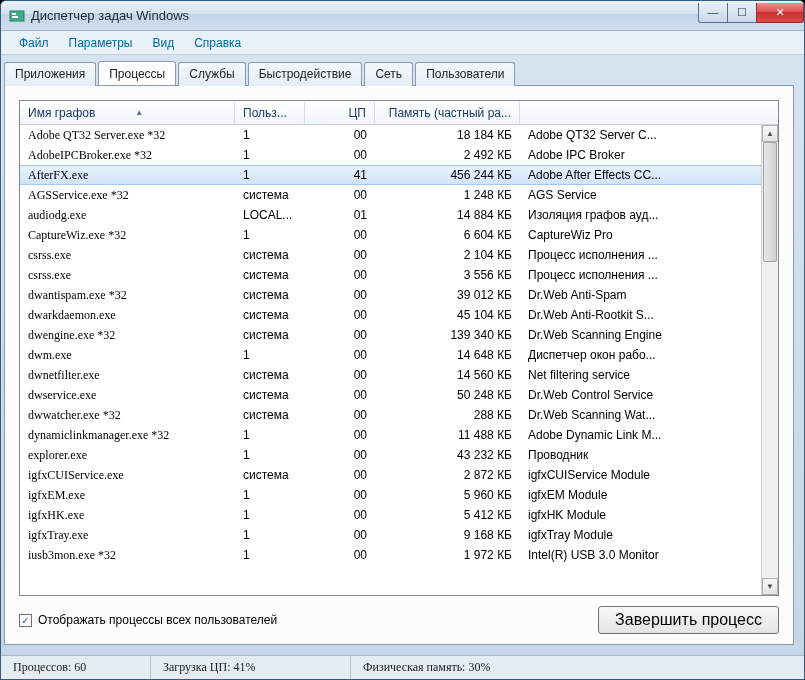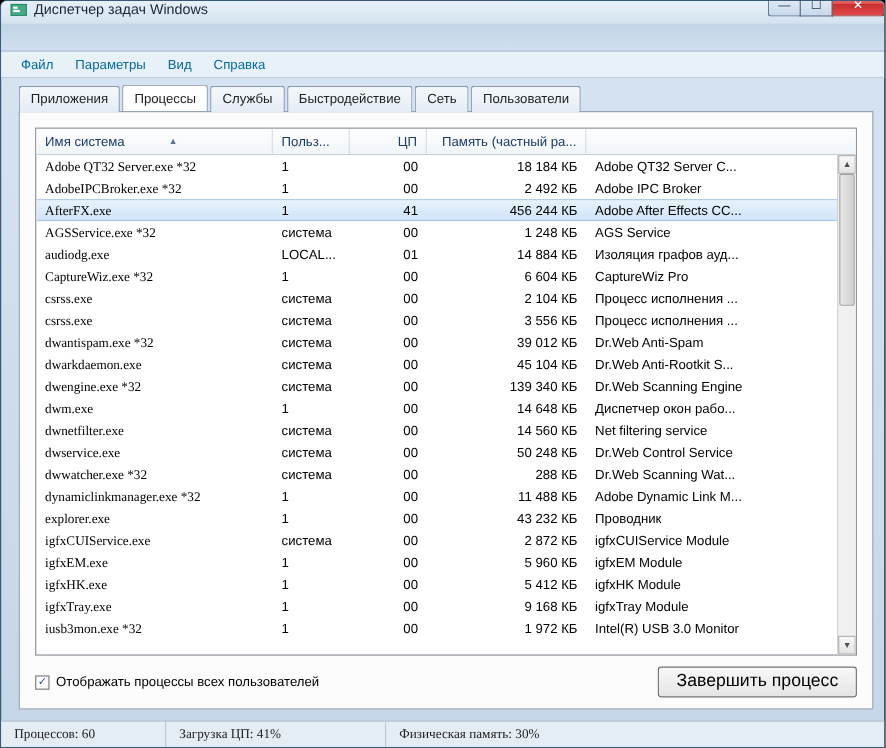--- a/index.html
+++ b/index.html
@@ -1,27 +1,27 @@
 <!DOCTYPE html>
 <html><head>
   <meta charset="utf-8">
   <style>
     * { box-sizing: border-box; margin: 0; padding: 0; }
     body { font-family: "Segoe UI", Tahoma, sans-serif; font-size: 12px; background: #000; width: 805px; height: 680px; overflow: hidden; }
     .window { width: 805px; height: 680px; background: linear-gradient(to bottom, #d7e4f2, #c5d6e8); border: 1px solid #3a5a7a; border-radius: 6px 6px 0 0; overflow: hidden; display: flex; flex-direction: column; }
-    .titlebar { height: 46px; background: linear-gradient(to bottom, #e8f0f8 0%, #d4e2f0 45%, #c2d4e6 46%, #d0dfef 100%); display: flex; padding: 0 0 0 8px; border-bottom: 1px solid #9ab0c8; }
+    .titlebar { height: 30px; background: linear-gradient(to bottom, #e8f0f8 0%, #d4e2f0 45%, #c2d4e6 46%, #d0dfef 100%); display: flex; align-items: center; padding: 0 0 0 8px; border-bottom: 1px solid #9ab0c8; }
     .titlebar-icon { width: 16px; height: 16px; margin-right: 6px; }
     .titlebar-title { flex: 1; color: #1a2838; font-size: 13px; }
     .win-buttons { display: flex; height: 20px; margin-top: -6px; }
     .win-btn { width: 30px; height: 20px; border: 1px solid #5a7090; border-top: none; margin-left: -1px; display: flex; align-items: center; justify-content: center; font-size: 11px; color: #2a3a4a; background: linear-gradient(to bottom, #e8f0f8, #c8d8ea); }
     .win-btn.min { border-radius: 0 0 0 3px; }
     .win-btn.close { width: 48px; border-radius: 0 0 3px 0; background: linear-gradient(to bottom, #f09090 0%, #e05050 45%, #c83030 46%, #e04848 100%); color: #fff; border-color: #8a3030; }
     .menubar { height: 24px; background: #e8f0f8; display: flex; align-items: center; padding: 0 8px; border-bottom: 1px solid #c0d0e0; }
     .menu-item { padding: 3px 10px; color: #0369a1; cursor: default; }
-    .content-wrap { flex: 1; padding: 6px 10px 10px 16px; display: flex; flex-direction: column; }
+    .content-wrap { flex: 1; padding: 6px 10px 10px 3px; display: flex; flex-direction: column; }
     .tabstrip { display: flex; height: 24px; position: relative; z-index: 2; }
     .tab { padding: 4px 10px 3px 10px; border: 1px solid #8a9ab0; border-bottom: none; background: linear-gradient(to bottom, #f4f8fc, #e4ecf4); border-radius: 3px 3px 0 0; margin-right: 2px; cursor: default; position: relative; top: 1px; color: #222; font-size: 12px; }
     .tab.active { background: #fff; top: 0; padding-top: 5px; z-index: 3; }
     .tab-panel { flex: 1; background: #fcfcfc; border: 1px solid #8a9ab0; padding: 14px 14px 10px 14px; display: flex; flex-direction: column; position: relative; z-index: 1; }
     .listview { flex: 1; border: 1px solid #828790; background: #fff; display: flex; flex-direction: column; overflow: hidden; }
     .lv-header { display: flex; background: linear-gradient(to bottom, #fff, #f0f4f8); border-bottom: 1px solid #c8d0d8; height: 24px; }
     .lv-header .col { padding: 4px 8px; border-right: 1px solid #d4dce4; white-space: nowrap; overflow: hidden; text-overflow: ellipsis; color: #1a3a6a; display: flex; align-items: center; }
     .col-name { width: 215px; }
     .col-user { width: 70px; }
     .col-cpu { width: 70px; text-align: right; justify-content: flex-end; }
@@ -86,21 +86,21 @@
       <div class="tab">Службы</div>
       <div class="tab">Быстродействие</div>
       <div class="tab">Сеть</div>
       <div class="tab">Пользователи</div>
     </div>
 
     <div class="tab-panel">
       <div class="listview">
         <div class="lv-header">
           <div class="col col-name">
-              <span>Имя система</span>
+              <span>Имя графов</span>
               <span class="sort-arrow">▲</span>
             </div>
           <div class="col col-user">Польз...</div>
           <div class="col col-cpu">ЦП</div>
           <div class="col col-mem">Память (частный ра...</div>
         </div>
         <div class="lv-scrollwrap">
           <div class="lv-body" id="lv-body">
               <div class="row">
                 <div class="cell cell-name">Adobe QT32 Server.exe *32</div>

